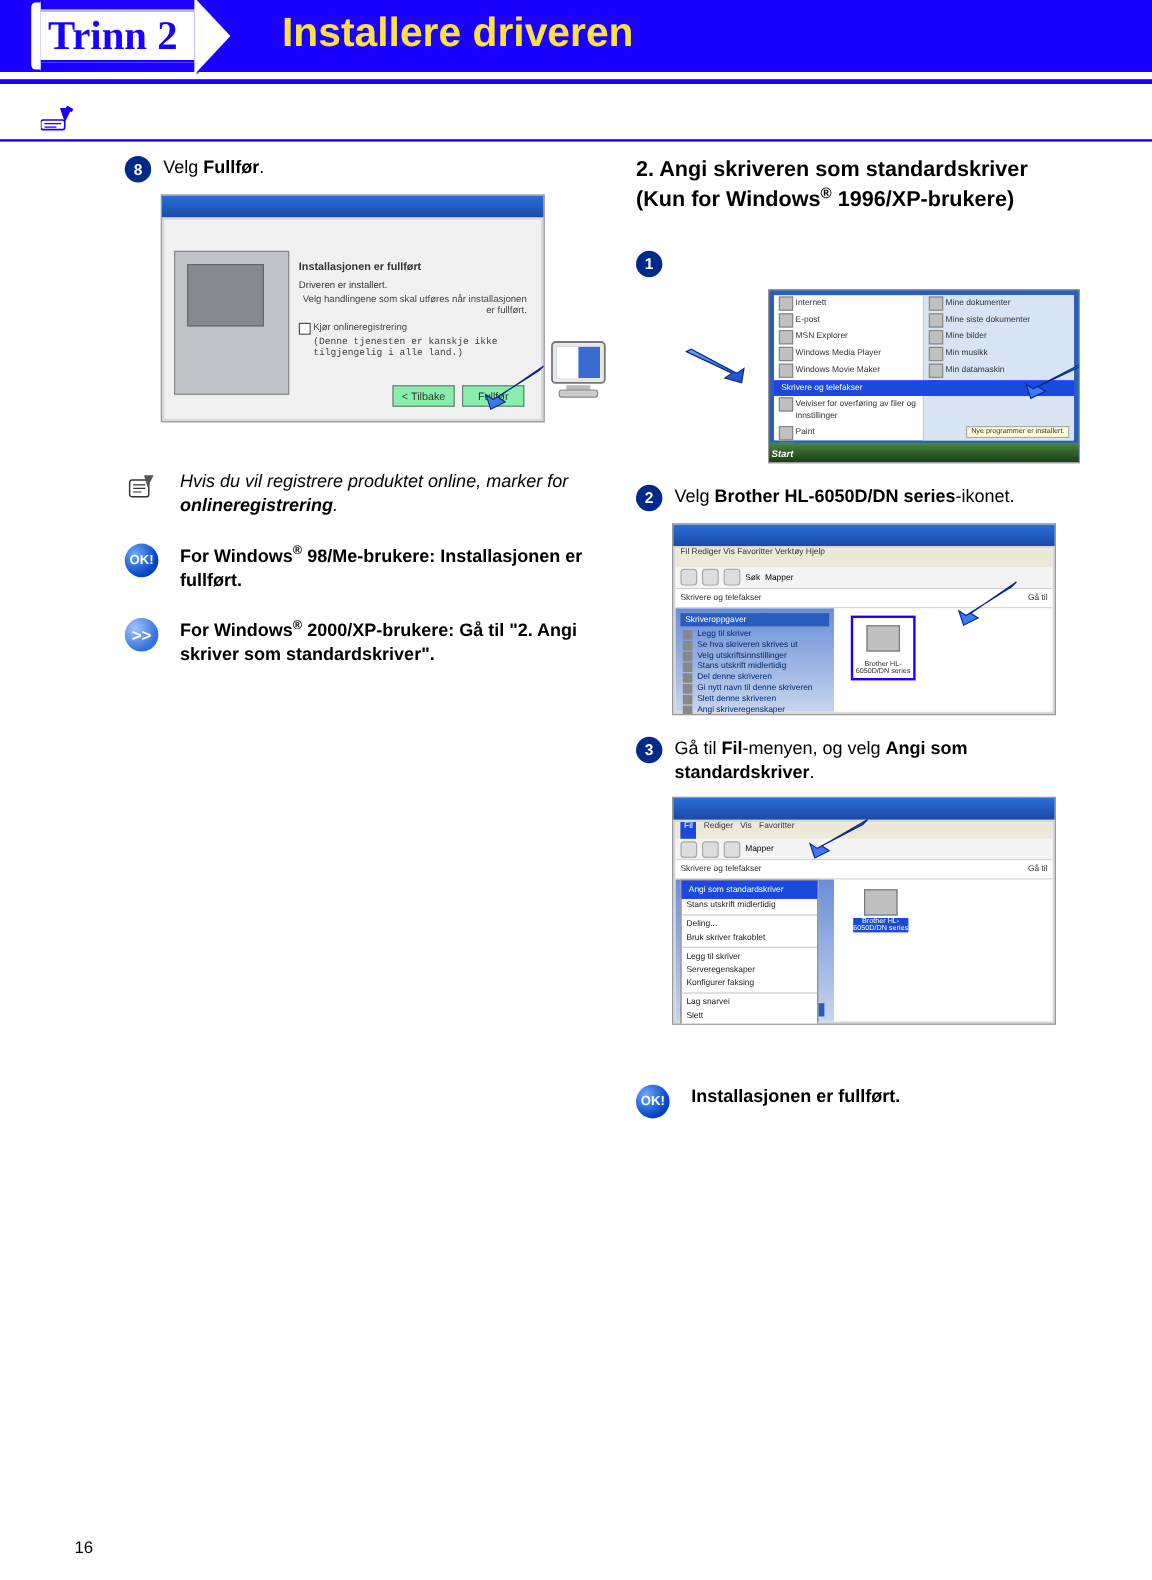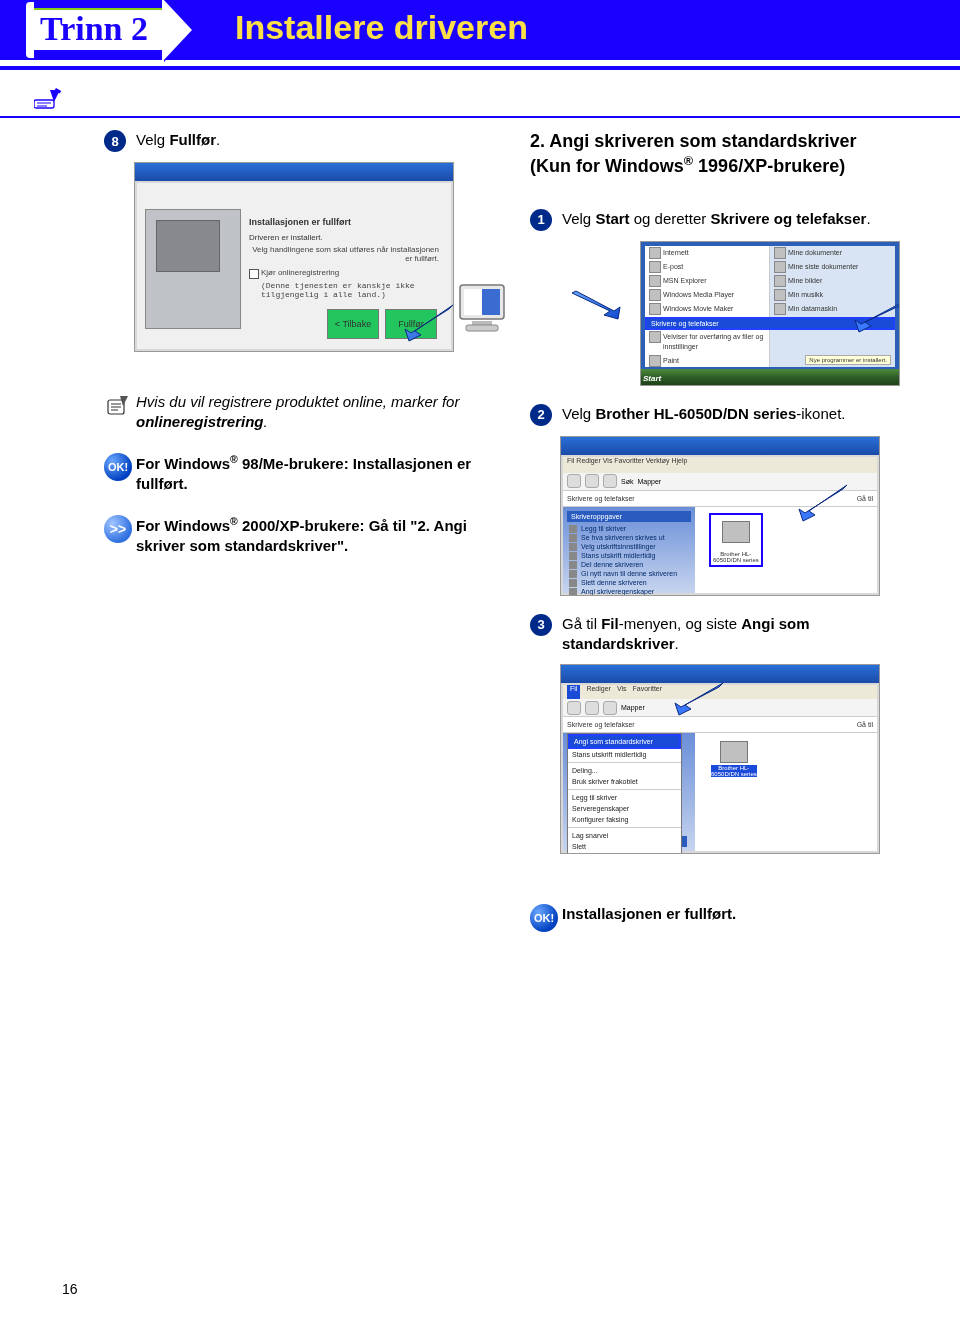--- a/index.html
+++ b/index.html
@@ -35,24 +35,24 @@
     width: 10px; height: 60px;
     background: #fff;
     border-top: 2px solid #1a00ff;
     border-left: 2px solid #1a00ff;
     border-bottom: 2px solid #1a00ff;
     border-radius: 6px 0 0 6px;
   }
   .step-chevron .body {
     background: #fff;
     height: 44px;
-    border-top: 2px solid #84cc16;
+    border-top: 2px solid #c4b5fd;
     border-bottom: 2px solid #1a00ff;
     display: flex;
-    align-items: flex-start;
+    align-items: flex-end;
     padding: 0 14px 0 6px;
   }
   .step-chevron .tip {
     width: 0; height: 0;
     border-top: 32px solid transparent;
     border-bottom: 32px solid transparent;
     border-left: 30px solid #fff;
     filter: drop-shadow(2px 0 0 #1a00ff);
   }
   .step-text {
@@ -157,21 +157,21 @@
     background: radial-gradient(circle at 30% 30%, #a0c4ff, #3070e0 70%);
     color: #fff;
     font-size: 14px;
     font-weight: bold;
   }
   .note-icon svg { width: 24px; height: 24px; }
 
   .info-block {
     display: flex;
     align-items: flex-start;
-    gap: 4px;
+    gap: 18px;
     margin: 22px 0 12px 0;
   }
   .info-block .txt { flex: 1; line-height: 1.3; }
   .info-block.italic .txt { font-style: italic; }
 
   
   .shot {
     margin: 6px 0 18px 30px;
     border: 1px solid #999;
     background: #d8d8d8;
@@ -190,21 +190,21 @@
 
   
   .shot-a .panel { position: absolute; left: 2px; top: 20px; right: 2px; bottom: 2px; background: #f0f0f0; }
   .shot-a .sidebar-img { position: absolute; left: 8px; top: 26px; width: 96px; height: 120px; background: #bfc2c7; border: 1px solid #888; }
   .shot-a .sidebar-img::before { content:""; position:absolute; left:10px; top:10px; width:62px; height:50px; background:#87898f; border:1px solid #666;}
   .shot-a .txt1 { position:absolute; left:112px; top:34px; right:12px; font-size:9px; color:#333; }
   .shot-a .txt2 { position:absolute; left:112px; top:52px; right:12px; font-size:8px; color:#444; }
   .shot-a .txt3 { position:absolute; left:124px; top:84px; right:12px; font-size:8px; color:#444; }
   .shot-a .chk { position:absolute; left:112px; top:72px; width:10px; height:10px; border:1px solid #555; background:#fff;}
   .shot-a .btnrow { position:absolute; right:14px; bottom:10px; display:flex; gap:6px; }
-  .shot-a .btn { width:52px; height:30px; font-size:9px; background:#22c55e; border:1px solid #777; display:flex; align-items:center; justify-content:center; color:#333; }
+  .shot-a .btn { width:52px; height:18px; font-size:9px; background:#86efac; border:1px solid #777; display:flex; align-items:center; justify-content:center; color:#333; }
 
   
   .shot-b { background:#2c5fb8; }
   .shot-b .menu { position:absolute; left:4px; top:4px; right:4px; bottom:18px; background:#fff; display:flex; }
   .shot-b .menu-left { width:50%; border-right:1px solid #ccc; font-size:7px; color:#333; }
   .shot-b .menu-right { width:50%; background:#d8e4f3; font-size:7px; color:#333; }
   .shot-b .startbar { position:absolute; left:0; right:0; bottom:0; height:16px; background:linear-gradient(#4d8a3e,#2f5f27,#1e4018); }
   .shot-b .startbtn { position:absolute; left:2px; bottom:2px; font-size:8px; color:#fff; font-style:italic; font-weight:bold; }
   .shot-b .hl-row { position:absolute; left:4px; right:4px; background:#1a4ad8; color:#fff; font-size:7px; height:13px; padding-left:4px; top:75px; display:flex; align-items:center; border:2px solid #2040ff;}
   .shot-b .mi { padding:2px 4px 2px 18px; position:relative; font-size:7px; line-height:10px; }
@@ -372,23 +372,20 @@
     <div class="col col-right">
 
       <div class="heading2">
         <span>2.</span>
         <span>Angi skriveren som standardskriver</span><br>
         <span>(Kun for Windows</span><span class="sup">®</span><span> 1996/XP-brukere)</span>
       </div>
 
       <div class="step-line">
         <span class="circle-num">1</span>
-        <div class="txt">
-          <span>Velg </span><b>Start</b><span> og deretter </span><b>Skrivere og telefakser</b><span>.</span>
-        </div>
       </div>
 
       <div style="position:relative;">
         <div class="monitor-icon">
           <svg viewBox="0 0 60 64">
               <rect x="4" y="4" width="44" height="34" rx="3" fill="#e8e8e8" stroke="#777" stroke-width="1.5"></rect>
               <rect x="8" y="8" width="36" height="26" fill="#3a6bd0"></rect>
               <rect x="8" y="8" width="18" height="26" fill="#fff"></rect>
               <rect x="16" y="40" width="20" height="4" fill="#bbb"></rect>
               <rect x="10" y="44" width="32" height="6" rx="2" fill="#ccc" stroke="#888"></rect>
@@ -484,21 +481,21 @@
         <div class="arrow" style="right:30px; top:46px;">
           <svg width="60" height="40">
               <polygon points="58,2 20,28 26,32 14,38 10,26 16,30 54,6" fill="#3a78ff" stroke="#0a2a80" stroke-width="1"></polygon>
             </svg>
         </div>
       </div>
 
       <div class="step-line">
         <span class="circle-num">3</span>
         <div class="txt">
-          <span>Gå til </span><b>Fil</b><span>-menyen, og siste </span><b>Angi som standardskriver</b><span>.</span>
+          <span>Gå til </span><b>Fil</b><span>-menyen, og velg </span><b>Angi som standardskriver</b><span>.</span>
         </div>
       </div>
 
       <div class="shot shot-d">
         <div class="titlebar"></div>
         <div class="body-area">
           <div class="menubar">
             <span class="hl">Fil</span>
             <span>Rediger</span>
             <span>Vis</span>

